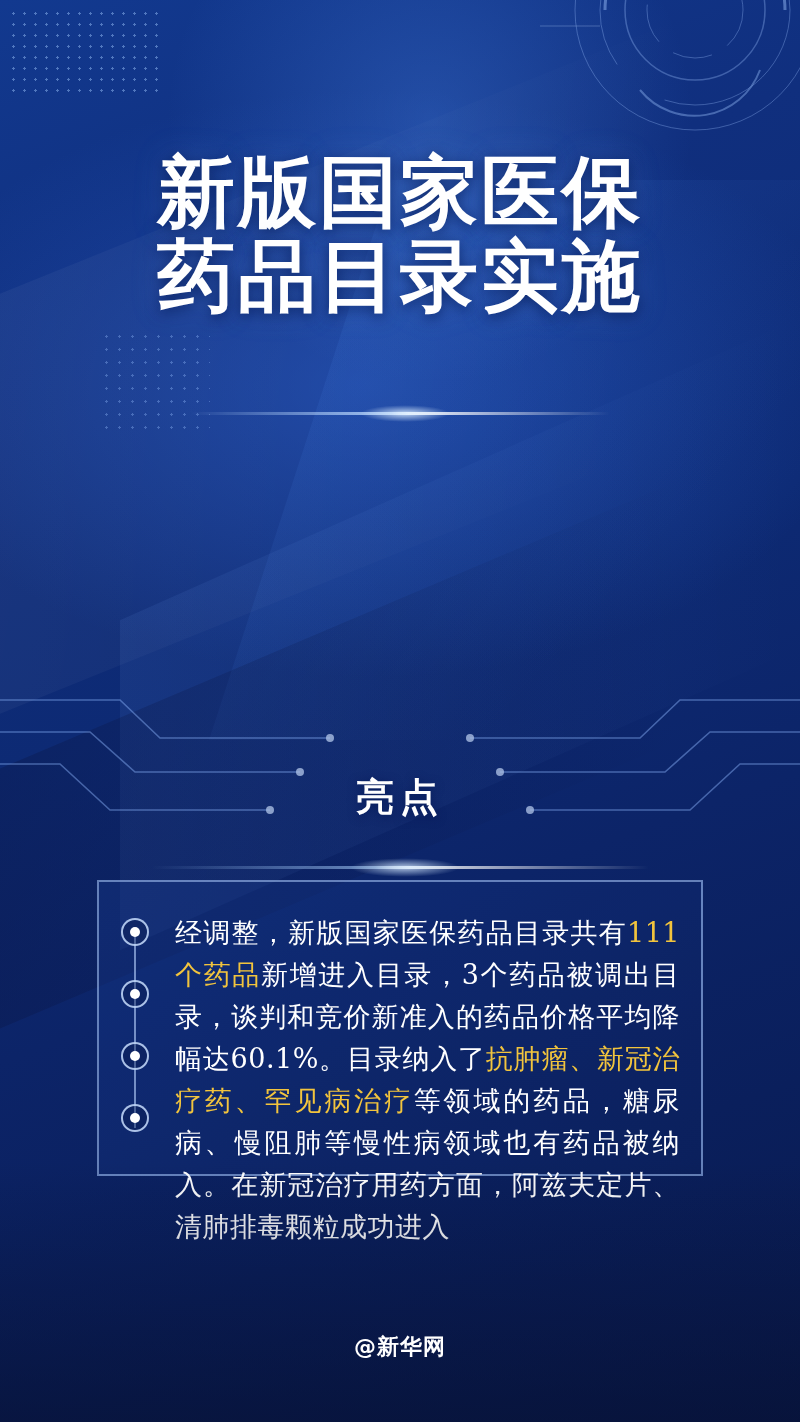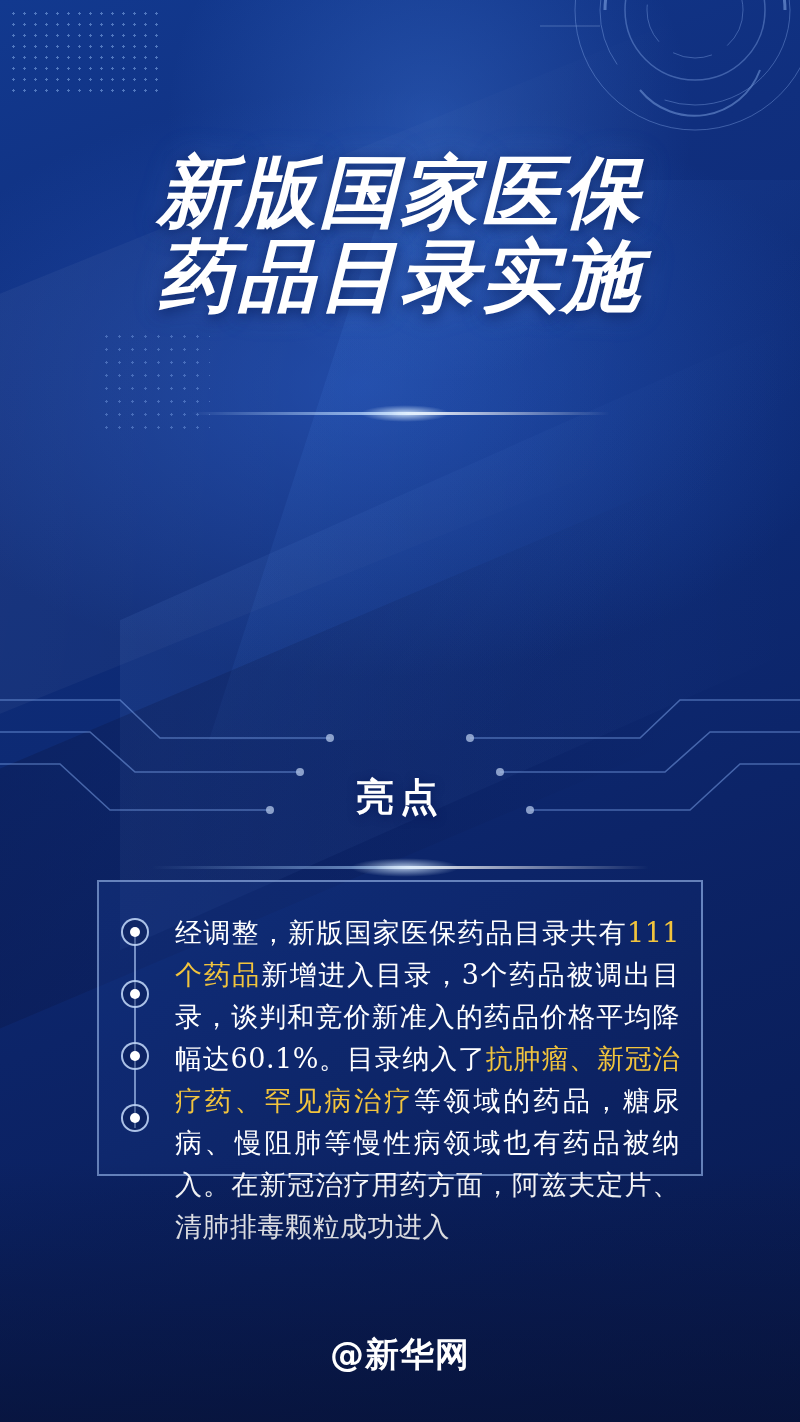--- a/index.html
+++ b/index.html
@@ -93,21 +93,20 @@
     pointer-events: none;
     opacity: 0.8;
   }
 
   
   .title-wrap {
     position: absolute;
     left: 0; top: 150px;
     width: 800px;
     text-align: center;
-    font-style: italic;
   }
   .title-line {
     font-family: "DejaVu Serif", "Liberation Serif", serif;
     font-weight: bold;
     font-size: 78px;
     line-height: 84px;
     letter-spacing: 3px;
     color: #ffffff;
     text-shadow: 0 3px 14px rgba(0,20,80,0.75), 0 0 30px rgba(120,180,255,0.25);
   }
@@ -221,21 +220,21 @@
   .tl-dot.d2 { top: 124px; }
   .tl-dot.d3 { top: 186px; }
 
   
   .footer {
     position: absolute;
     left: 0; top: 1332px;
     width: 800px;
     text-align: center;
     font-family: "DejaVu Sans", "Liberation Sans", sans-serif;
-    font-size: 34px;
+    font-size: 22px;
     font-weight: bold;
     color: #ffffff;
     letter-spacing: 1px;
   }
 
   
   .bottom-glow {
     position: absolute;
     left: 0; bottom: 0;
     width: 800px; height: 260px;

